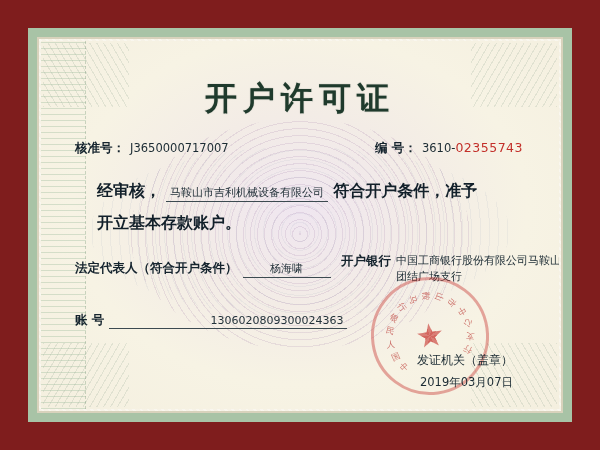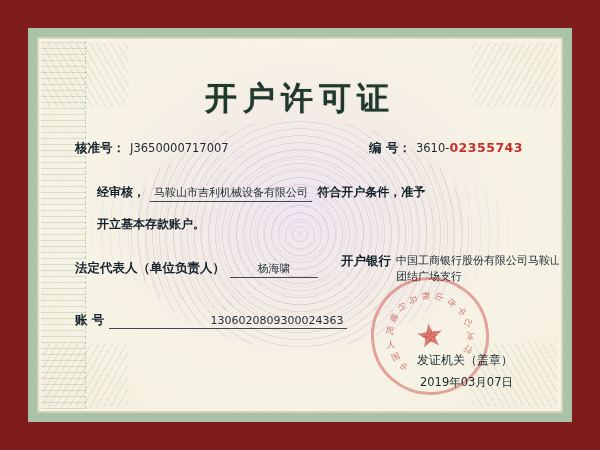--- a/index.html
+++ b/index.html
@@ -147,38 +147,38 @@
     color: #20303a;
     white-space: nowrap;
   }
 
   .lbl {
     font-size: 12.5px;
     font-weight: bold;
     color: #15242e;
   }
   .lbl-lg {
-    font-size: 12px;
+    font-size: 16px;
     font-weight: bold;
     color: #12202a;
   }
 
   .val {
     font-size: 11.5px;
     color: #1b2b33;
     font-family: "DejaVu Sans", sans-serif;
   }
   .val-hand {
     font-size: 11px;
     color: #23323a;
   }
   .val-red {
     font-size: 12.5px;
     color: #c3302a;
-    font-weight: bold;
+    font-weight: normal;
     letter-spacing: 0.5px;
   }
 
   .ul {
     display: inline-block;
     border-bottom: 1px solid #3c4a50;
     padding: 0 4px 1px 4px;
     min-width: 40px;
     text-align: center;
   }
@@ -294,21 +294,21 @@
           <span class="lbl-lg">经审核，</span>
           <span class="ul val-hand">马鞍山市吉利机械设备有限公司</span>
           <span class="lbl-lg" style="">符合开户条件，准予</span>
         </div>
 
         <div class="row" id="row-open">
           <span class="lbl-lg">开立基本存款账户。</span>
         </div>
 
         <div class="row" id="row-legal">
-          <span class="lbl">法定代表人（单位负责人）</span>
+          <span class="lbl">法定代表人（符合开户条件）</span>
           <span class="ul val-hand" style="min-width:80px">杨海啸</span>
         </div>
 
         <div class="row" id="row-bank">
           <span class="lbl" style="vertical-align:top">开户银行</span>
           <span class="bank-val">中国工商银行股份有限公司马鞍山团结广场支行</span>
         </div>
 
         <div class="row" id="row-account">
           <span class="lbl">账  号</span>

